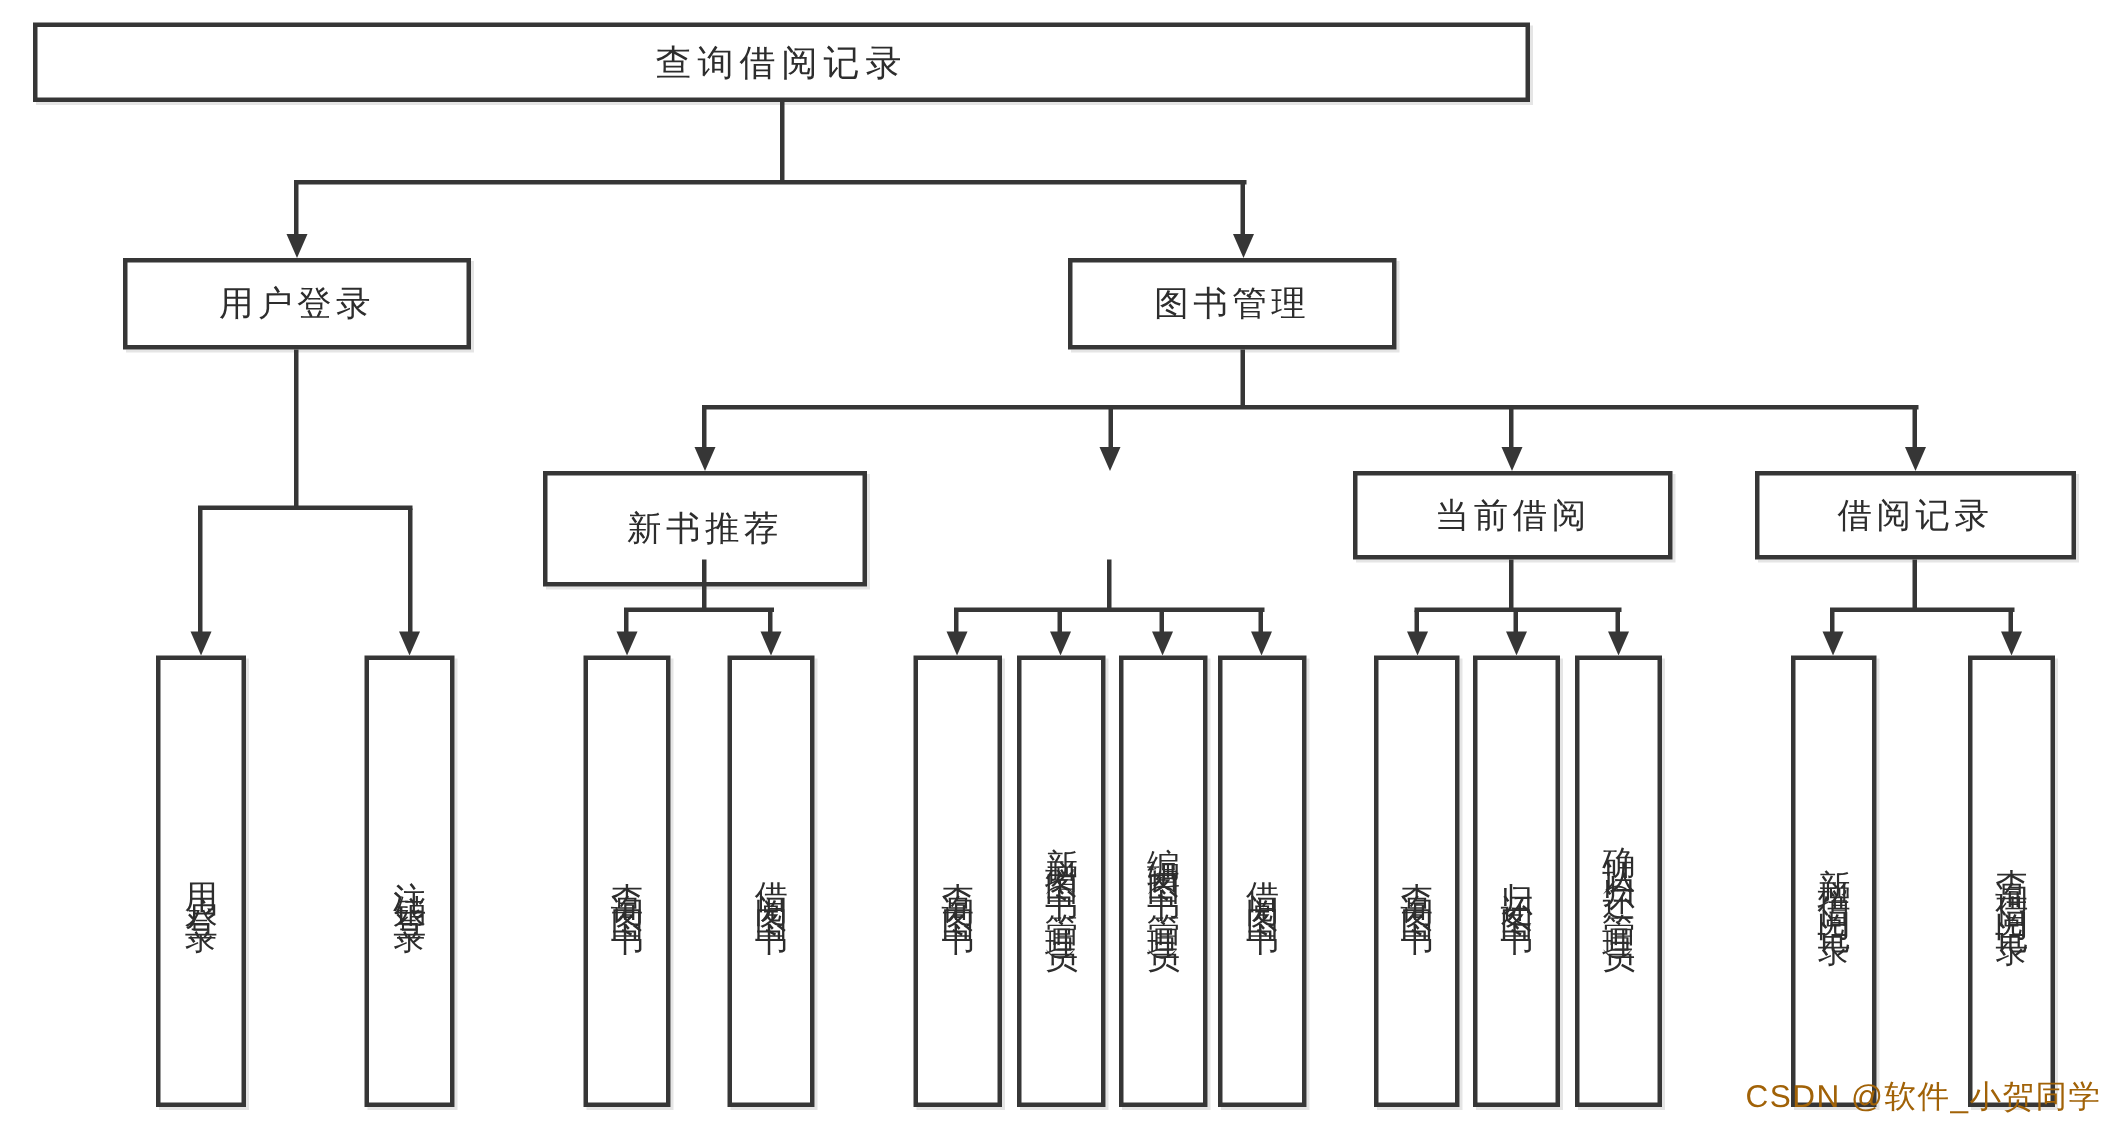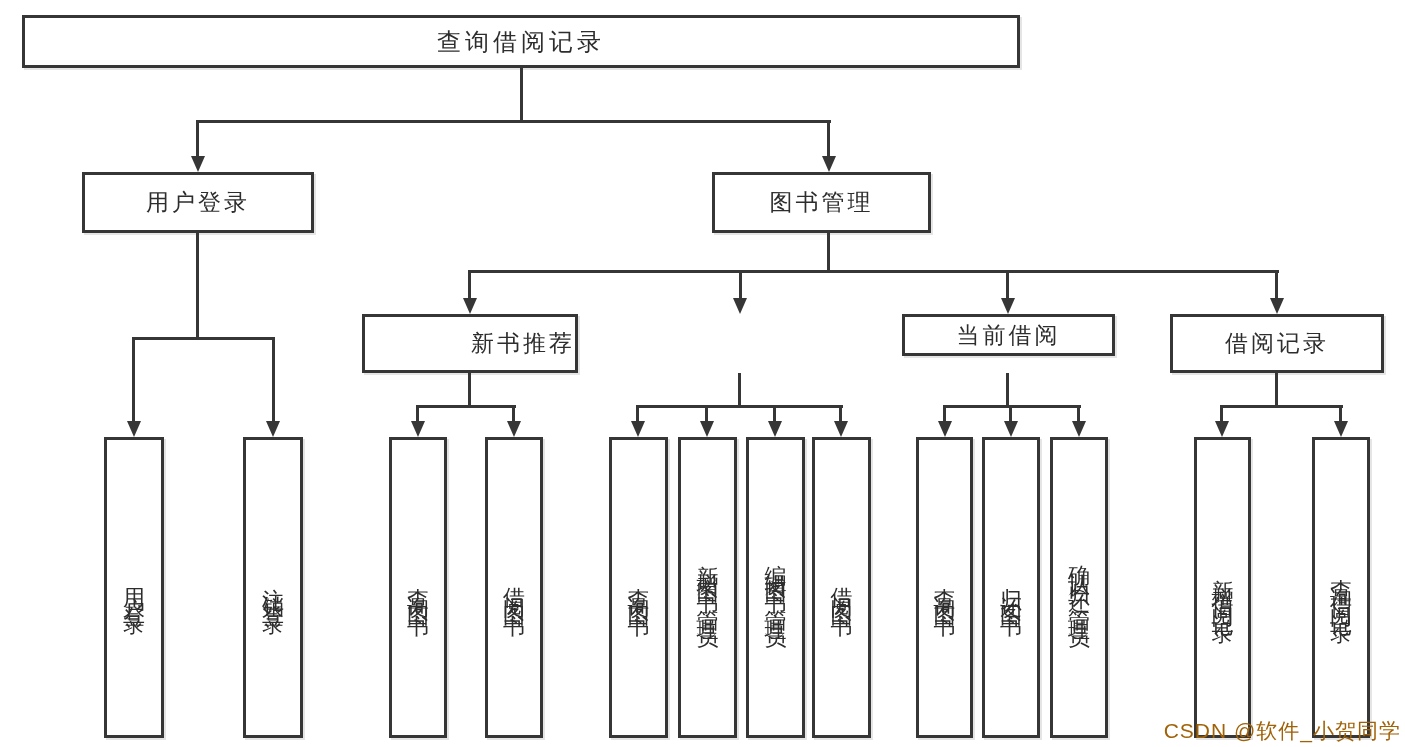--- a/index.html
+++ b/index.html
@@ -80,24 +80,24 @@
   <div class="hl" style="left:468px;top:270px;width:811px;"></div>
   <div class="vl" style="left:468px;top:272px;height:28px;"></div>
   <div class="arrow" style="left:463px;top:298px;"></div>
   <div class="vl" style="left:739px;top:272px;height:28px;"></div>
   <div class="arrow" style="left:733px;top:298px;"></div>
   <div class="vl" style="left:1006px;top:272px;height:28px;"></div>
   <div class="arrow" style="left:1001px;top:298px;"></div>
   <div class="vl" style="left:1275px;top:272px;height:28px;"></div>
   <div class="arrow" style="left:1270px;top:298px;"></div>
 
-  <div class="box" style="left:362px;top:314px;width:216px;height:59px;justify-content:flex-end;">
+  <div class="box" style="left:362px;top:314px;width:216px;height:77px;">
     <span class="h-label">新书推荐</span>
   </div>
-  <div class="box" style="left:902px;top:314px;width:213px;height:42px;">
+  <div class="box" style="left:902px;top:314px;width:213px;height:59px;">
     <span class="h-label">当前借阅</span>
   </div>
   <div class="box" style="left:1170px;top:314px;width:214px;height:59px;">
     <span class="h-label">借阅记录</span>
   </div>
 
   <div class="vl" style="left:468px;top:373px;height:34px;"></div>
   <div class="hl" style="left:416px;top:405px;width:100px;"></div>
   <div class="vl" style="left:416px;top:407px;height:16px;"></div>
   <div class="arrow" style="left:411px;top:421px;"></div>

